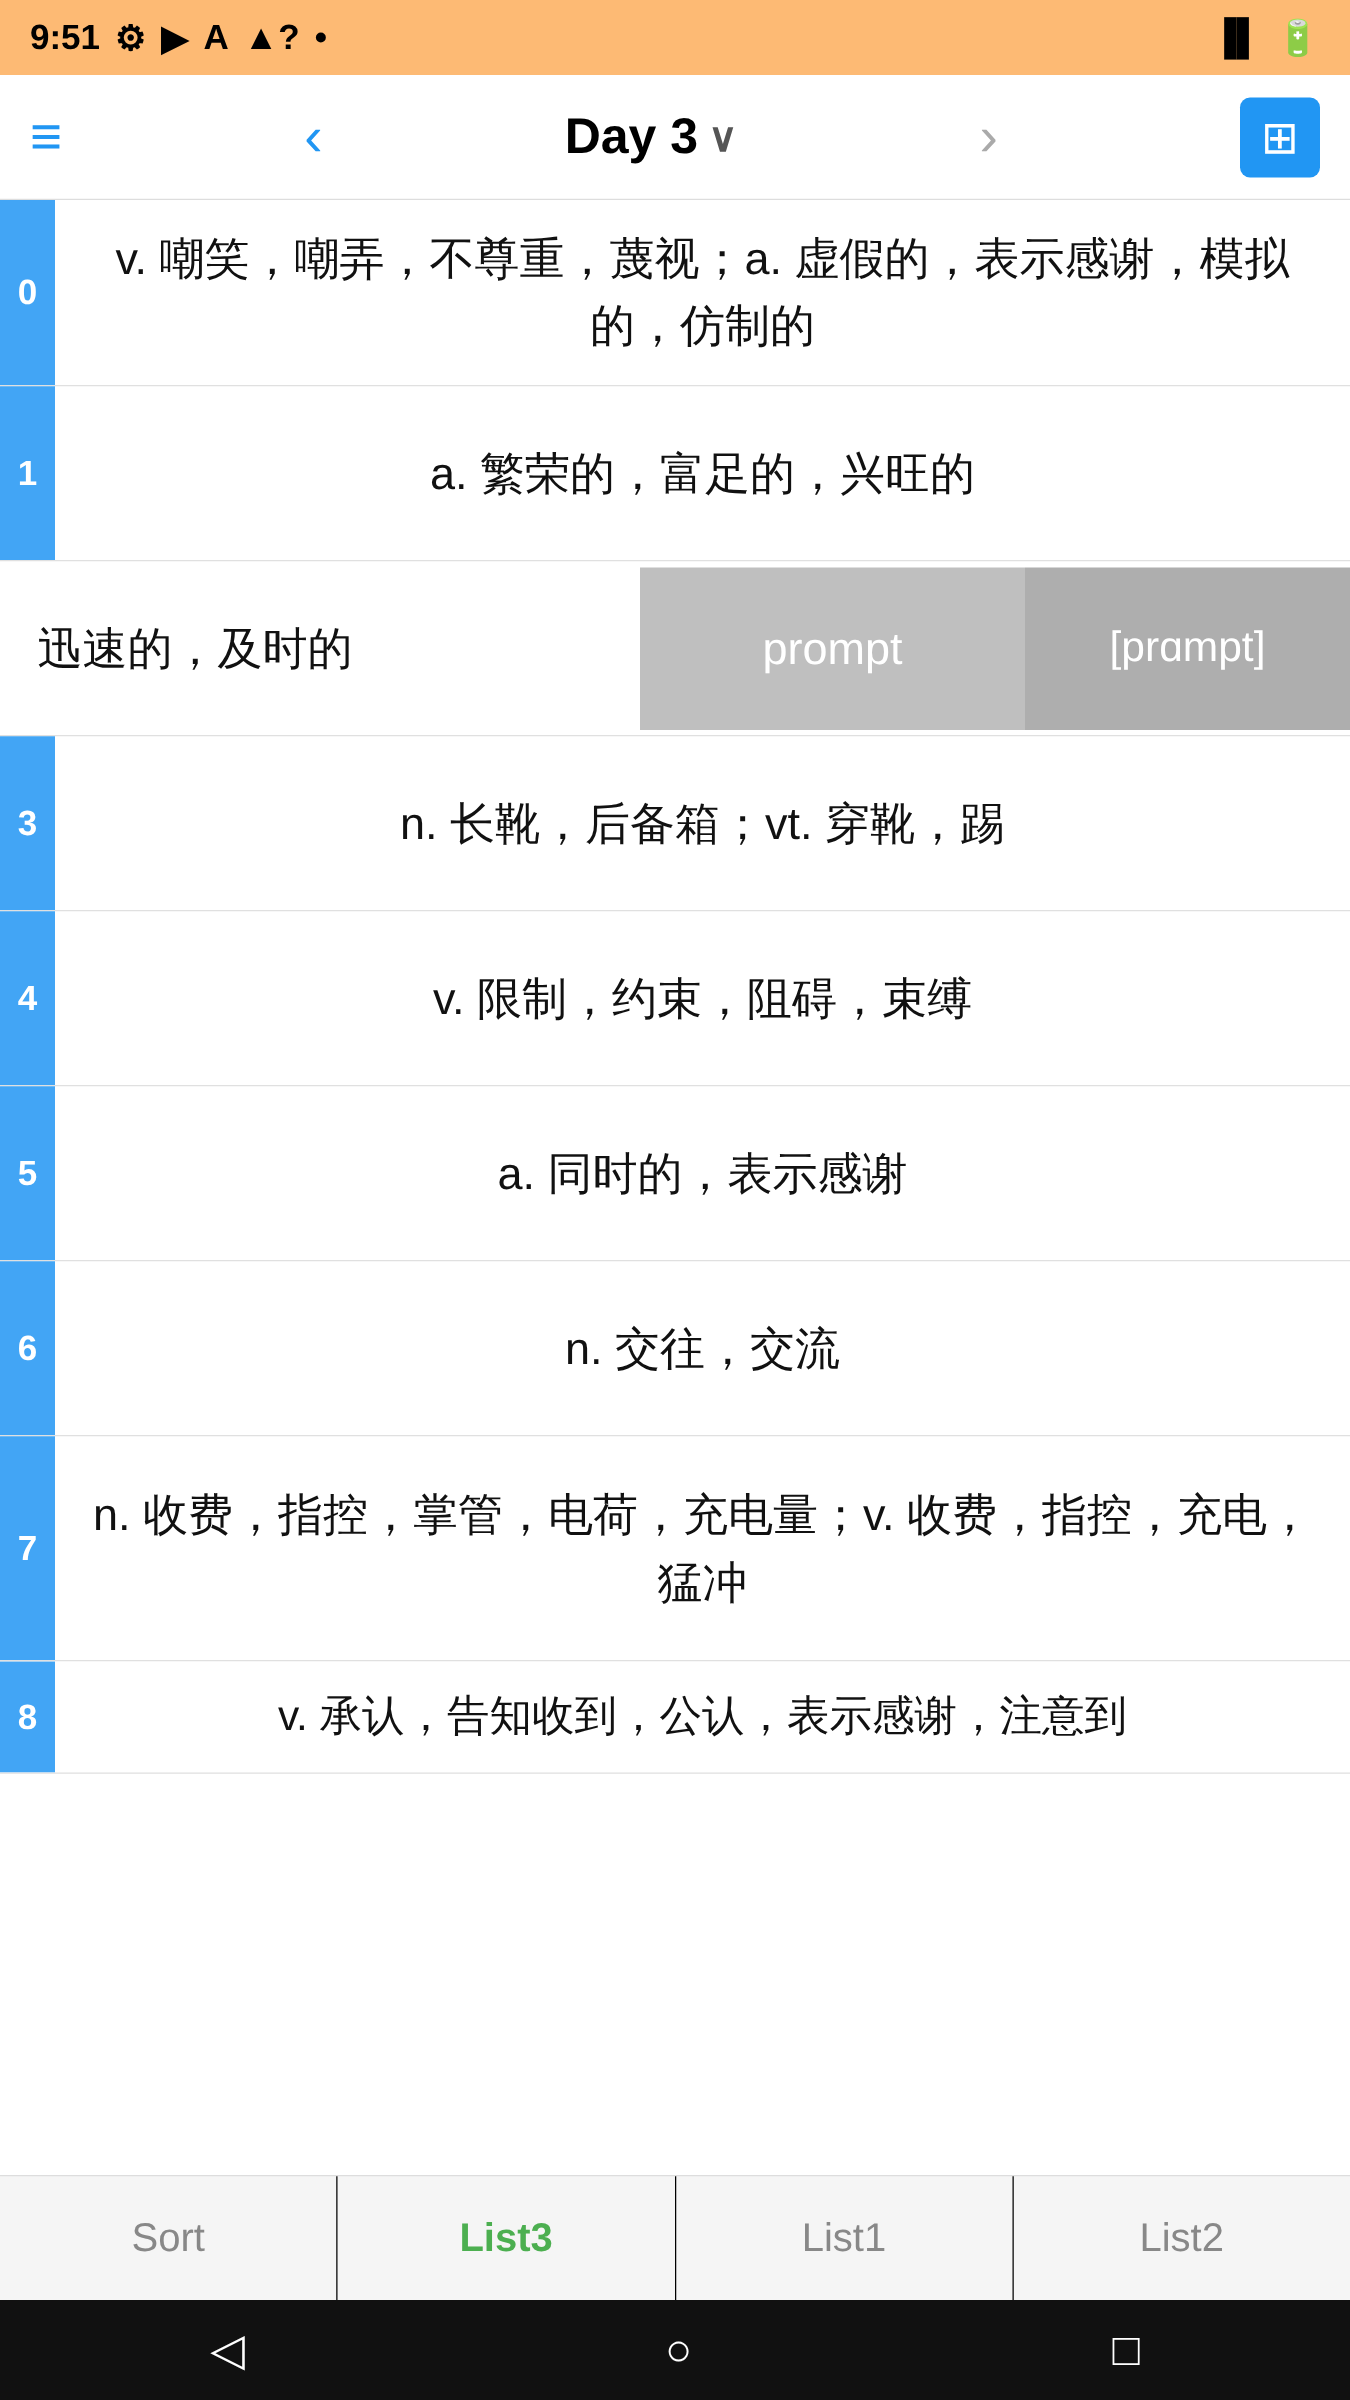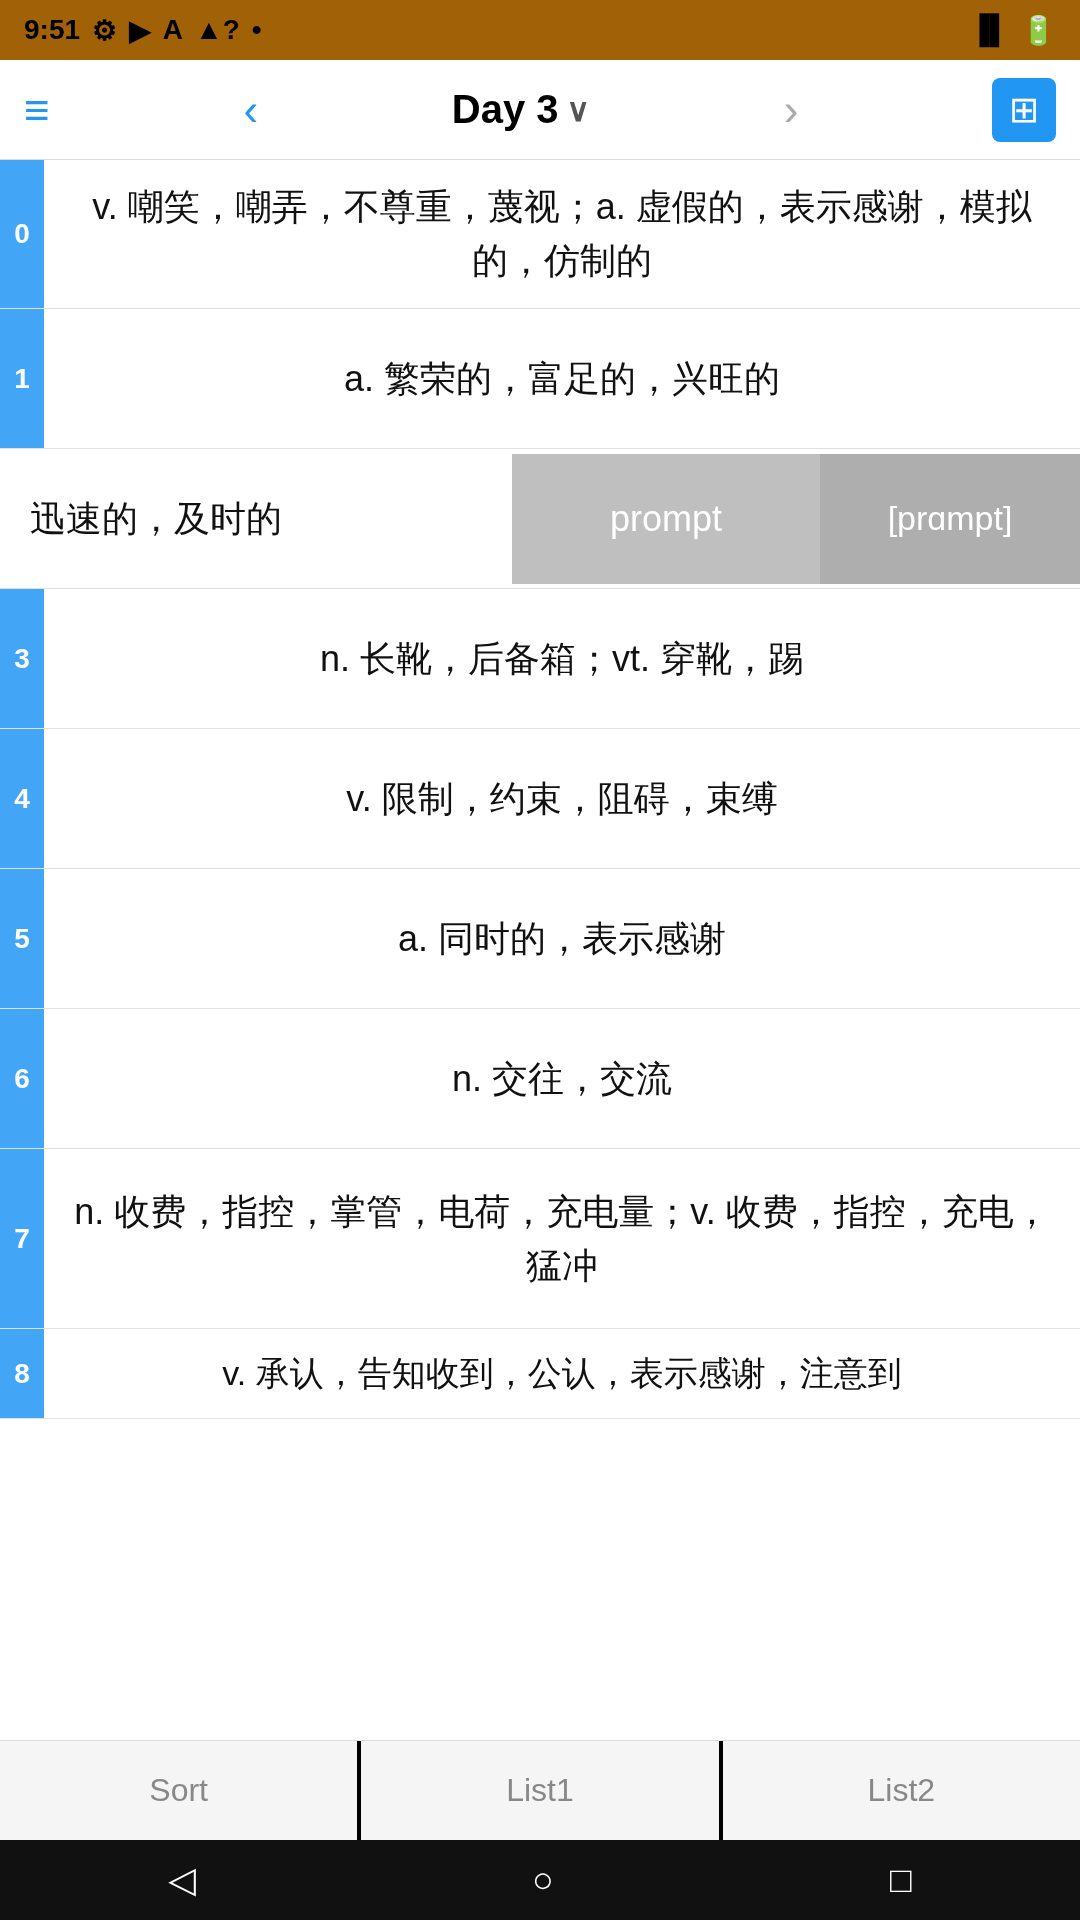--- a/index.html
+++ b/index.html
@@ -7,21 +7,21 @@
     body {
       width: 1080px;
       min-height: 1920px;
       background: #fff;
       font-family: sans-serif;
       overflow-x: hidden;
     }
 
     
     .status-bar {
-      background: #a16207;
+      background: #fdba74;
       height: 60px;
       display: flex;
       align-items: center;
       justify-content: space-between;
       padding: 0 24px;
       font-size: 28px;
       font-weight: bold;
     }
     .status-left { display: flex; align-items: center; gap: 12px; }
     .status-right { display: flex; align-items: center; gap: 12px; }
@@ -168,21 +168,21 @@
       display: flex;
       align-items: stretch;
     }
     .tab-item {
       flex: 1;
       display: flex;
       align-items: center;
       justify-content: center;
       font-size: 32px;
       color: #888;
-      border-right: 4px solid #000000;
+      border-right: 1px solid #000000;
       cursor: pointer;
     }
     .tab-item:last-child { border-right: none; }
     .tab-item.active { color: #4CAF50; font-weight: bold; }
 
     
     .android-nav {
       position: fixed;
       bottom: 0;
       left: 0;
@@ -281,20 +281,23 @@
     <div class="row-index">8</div>
     <div class="row-content">v. 承认，告知收到，公认，表示感谢，注意到</div>
   </div>
 
 </div>
 
 <div class="tab-bar">
   <div class="tab-item">
     <span>Sort</span>
   </div>
+  <div class="tab-item active">
+    <span>List3</span>
+  </div>
   <div class="tab-item">
     <span>List1</span>
   </div>
   <div class="tab-item">
     <span>List2</span>
   </div>
 </div>
 
 <div class="android-nav">
   <span class="android-nav-btn">◁</span>

